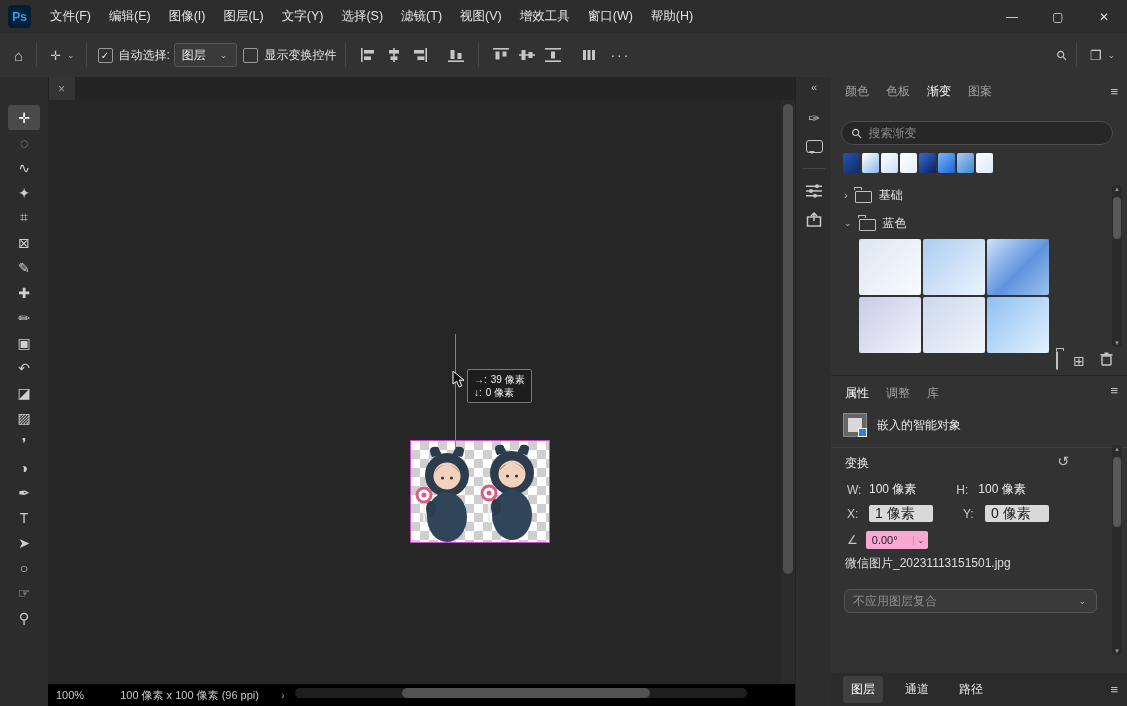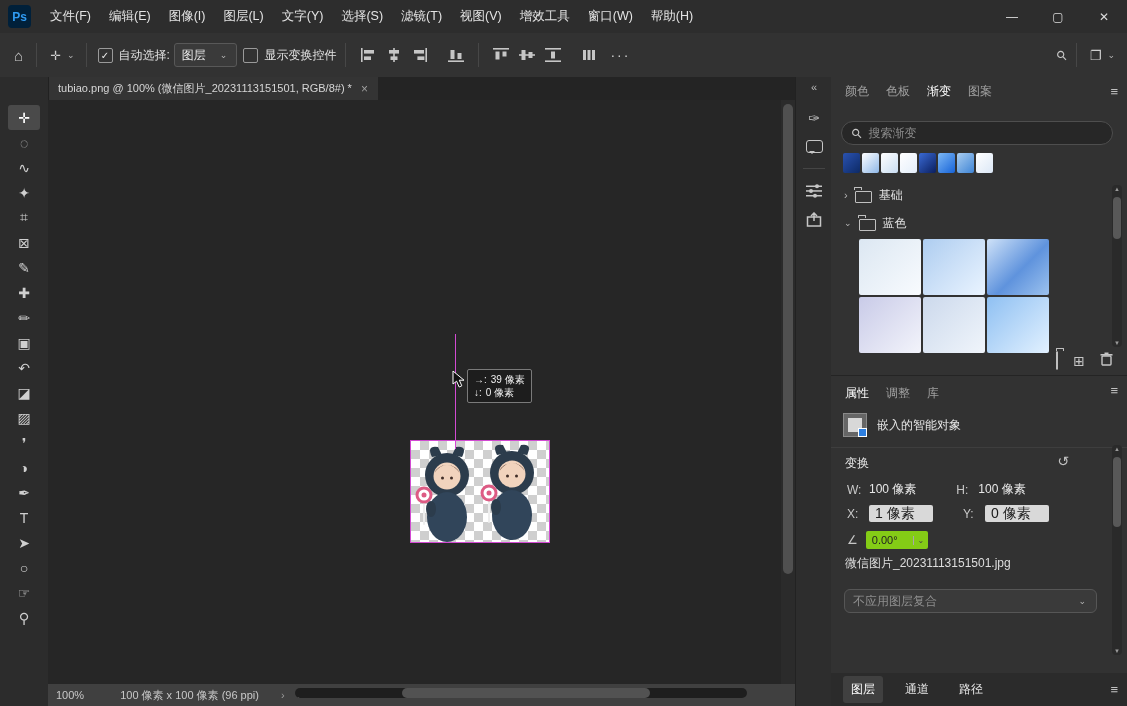--- a/index.html
+++ b/index.html
@@ -57,21 +57,21 @@
   .char{position:absolute;width:70px;height:100px}
   .guide-v{position:absolute;left:455px;top:334px;width:1px;height:115px;background:#d24ad2}
   .cursor{position:absolute;left:452px;top:371px}
   .hud{position:absolute;left:467px;top:369px;background:#1d1d1d;border:1px solid #7a7a7a;
        border-radius:2px;padding:3px 6px;font-size:10px;color:#f0f0f0;line-height:13px;white-space:nowrap}
   .hud .row{display:flex;gap:4px}
 
   
   .vscroll{position:absolute;left:781px;top:100px;width:14px;height:584px;background:#2b2b2b}
   .vthumb{position:absolute;left:2px;top:4px;width:10px;height:470px;background:#505050;border-radius:5px}
-  .statusbar{position:absolute;left:48px;top:684px;width:747px;height:22px;background:#404040;
+  .statusbar{position:absolute;left:48px;top:684px;width:747px;height:22px;background:#000000;
              display:flex;align-items:center;font-size:11px;color:#c8c8c8}
   .hstrack{position:absolute;left:295px;top:688px;width:452px;height:10px;background:#1e1e1e;border-radius:5px}
   .hsthumb{position:absolute;left:107px;top:0;width:248px;height:10px;background:#525252;border-radius:5px}
 
   
   .strip{position:absolute;left:795px;top:77px;width:36px;bottom:0;background:#2d2d2d;
          border-left:1px solid #222;display:flex;flex-direction:column;align-items:center}
   .strip .collapse{color:#b8b8b8;font-size:11px;margin:4px 0 10px}
   .strip-ico{margin:7px 0;color:#c6c6c6;font-size:14px;display:flex;justify-content:center}
   .bubble{width:15px;height:11px;border:1.5px solid #c6c6c6;border-radius:3px;position:relative}
@@ -110,21 +110,21 @@
   .so-badge .inner{position:absolute;inset:4px;background:#d8d8d8}
   .so-badge .corner{position:absolute;right:-1px;bottom:-1px;width:9px;height:9px;background:#2d7fe0;border:1px solid #fff;box-sizing:border-box}
   .pdivider{position:absolute;left:0;right:0;top:72px;height:1px;background:#3e3e3e}
   .tf-title{position:absolute;left:14px;top:80px;color:#e8e8e8}
   .reset-ico{position:absolute;right:58px;top:78px;color:#c0c0c0;font-size:14px}
   .tf-row{position:absolute;left:16px;right:30px;display:flex;align-items:center;color:#c9c9c9}
   .tf-row .lab{width:22px}
   .tf-row .val{color:#e8e8e8}
   .val-input{width:52px;height:17px;background:#d9d9d9;color:#1b1b1b;border-radius:2px;
              font-size:14px;display:flex;align-items:center;padding:0 6px;margin-right:4px}
-  .angle-box{display:flex;align-items:center;height:18px;background:#84cc16;border-radius:2px;
+  .angle-box{display:flex;align-items:center;height:18px;background:#f9a8d4;border-radius:2px;
              color:#222;font-size:11px;width:62px;margin-left:8px}
   .angle-box .v{flex:1;padding:0 6px}
   .angle-box .c{width:14px;text-align:center;border-left:1px solid #a8a8a8;color:#444;font-size:8px}
   .fname{position:absolute;left:14px;top:180px;color:#dedede}
   .combo{position:absolute;left:13px;right:30px;top:214px;height:22px;border:1px solid #565656;
          background:#3a3a3a;border-radius:6px;display:flex;align-items:center;justify-content:space-between;
          padding:0 8px;color:#8f8f8f}
 
   
   .layers-bar{position:absolute;left:0;right:0;bottom:0;height:33px;background:#2b2b2b;
@@ -251,21 +251,20 @@
   <span class="opt-right">
     <span class="mag">⚲</span>
     <span class="vdiv"></span>
     <span class="opt-ico" style="font-size:13px">❐</span>
     <span class="chev">⌄</span>
   </span>
 </div>
 
 <div class="tabbar">
   <div class="doc-tab">
-    <span>tubiao.png @ 100% (微信图片_20231113151501, RGB/8#) *</span>
     <span class="tab-close">×</span>
   </div>
 </div>
 
 <div class="toolbar">
   <div class="tools">
     <div class="tool active">✛</div>
     <div class="tool">◌</div>
     <div class="tool">∿</div>
     <div class="tool">✦</div>

